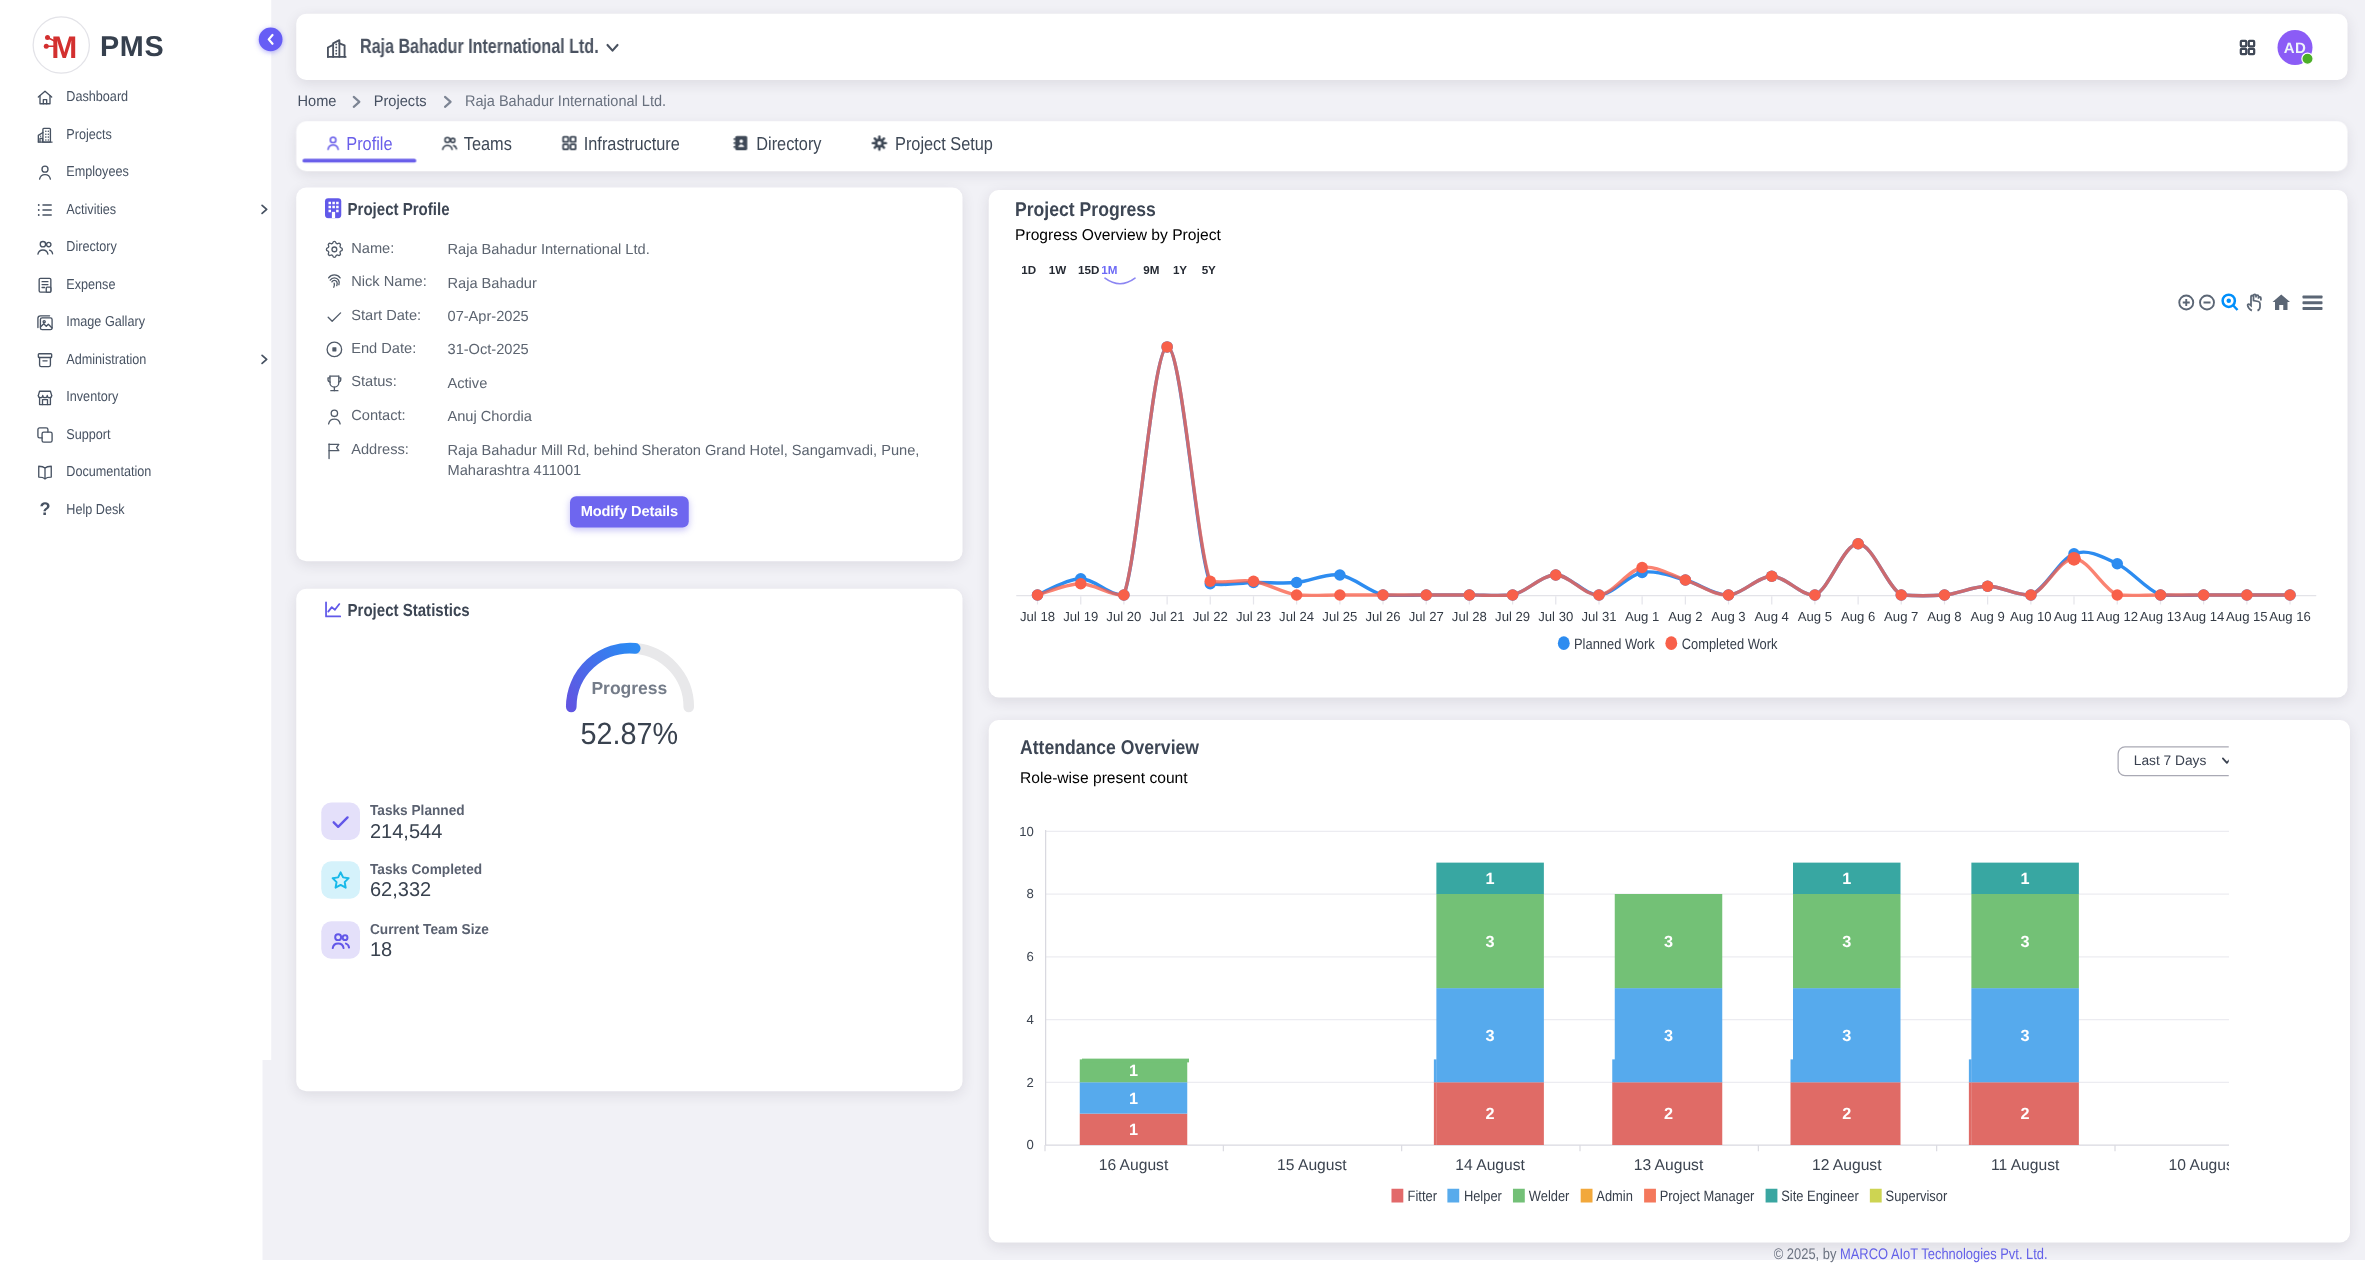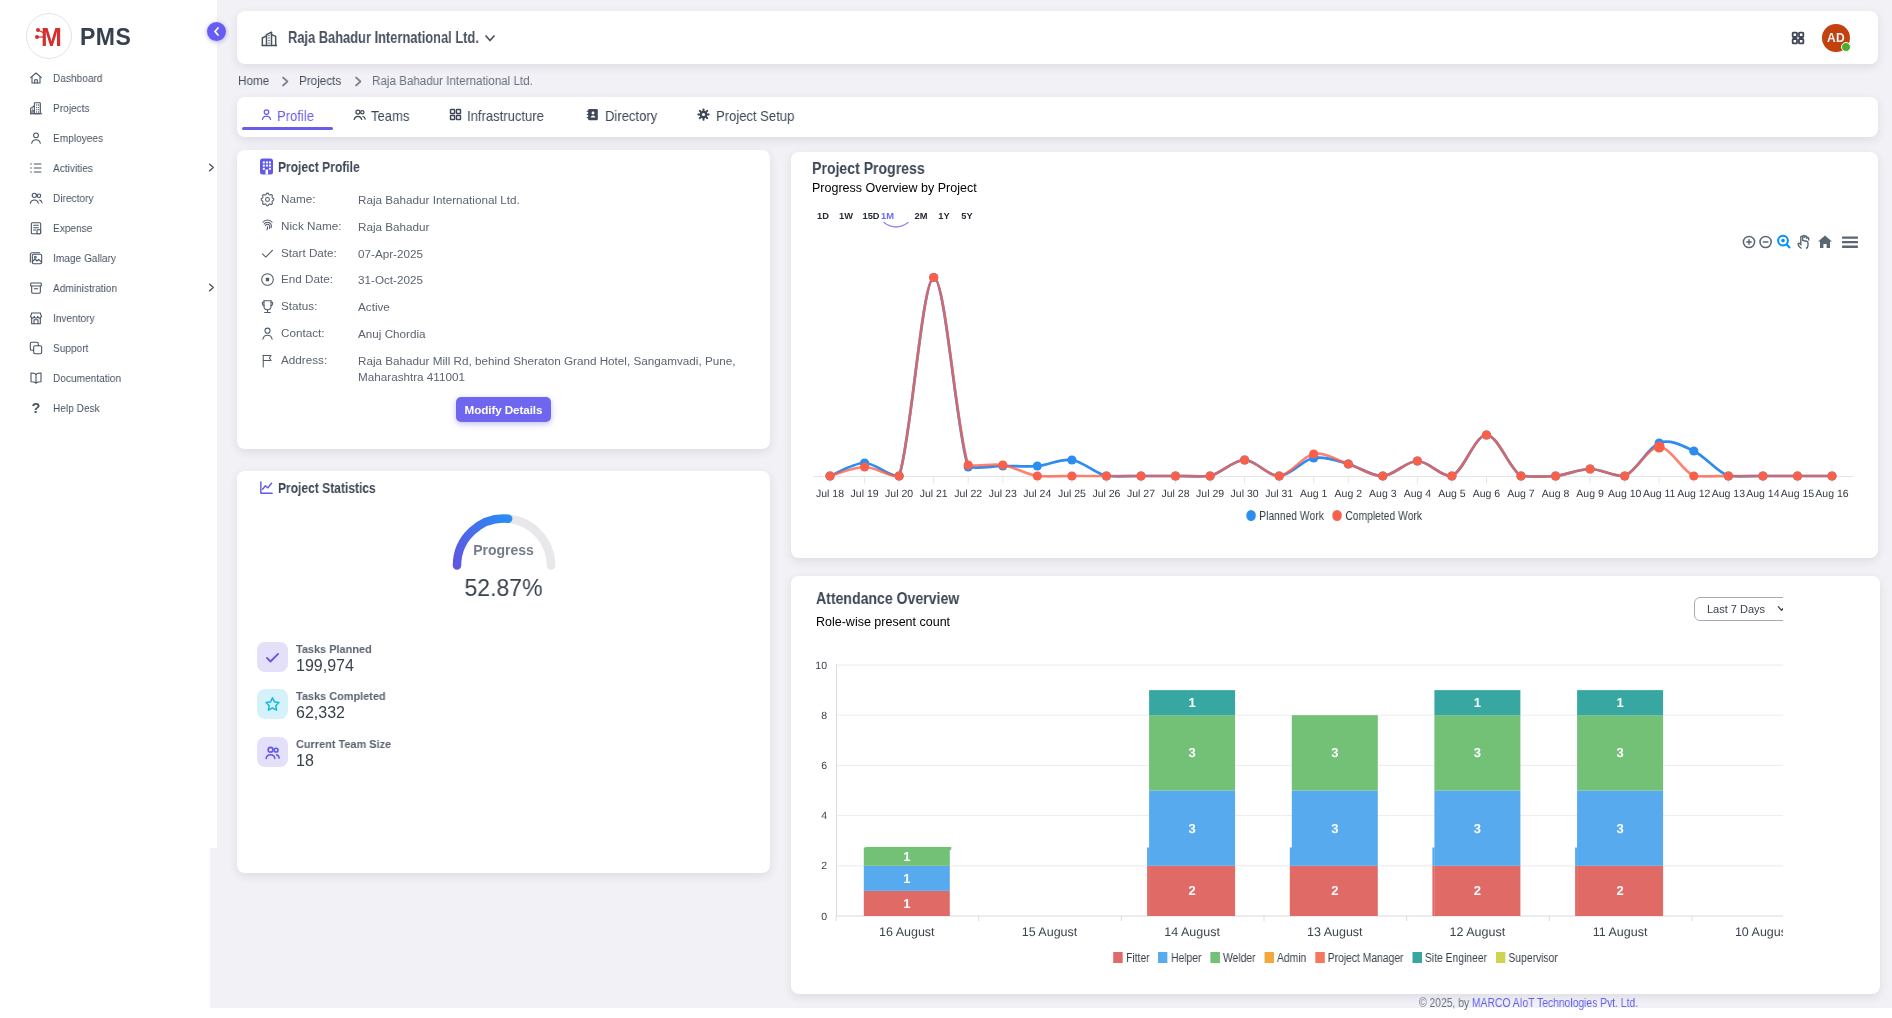--- a/index.html
+++ b/index.html
@@ -154,21 +154,21 @@
 <div class="abs" style="left:288px;top:28px;font-size:16.5px;font-weight:bold;color:#4a5260;transform:scaleX(.78);transform-origin:0 50%;white-space:nowrap">Raja Bahadur International Ltd.</div>
 <svg class="abs" style="left:483px;top:31px" width="14" height="14" viewBox="0 0 14 14">
     <path d="M3 5 L7 9.5 L11 5" fill="none" stroke="#4a5260" stroke-width="1.7" stroke-linecap="round" stroke-linejoin="round"></path>
   </svg>
 <svg class="abs" style="left:1790px;top:30px" width="16" height="16" viewBox="0 0 24 24" fill="none" stroke="#3f4756" stroke-width="2.7" stroke-linecap="round" stroke-linejoin="round">
     <rect x="4" y="4" width="6.5" height="6.5" rx="1"></rect>
     <rect x="13.5" y="4" width="6.5" height="6.5" rx="1"></rect>
     <rect x="4" y="13.5" width="6.5" height="6.5" rx="1"></rect>
     <rect x="13.5" y="13.5" width="6.5" height="6.5" rx="1"></rect>
   </svg>
-<div class="abs" style="left:1822px;top:24px;width:28px;height:28px;border-radius:50%;background:#c2410c;display:flex;align-items:center;justify-content:center;font-size:12px;font-weight:bold;color:#eef4fb;letter-spacing:.3px">AD</div>
+<div class="abs" style="left:1822px;top:24px;width:28px;height:28px;border-radius:50%;background:#8b5cf6;display:flex;align-items:center;justify-content:center;font-size:12px;font-weight:bold;color:#eef4fb;letter-spacing:.3px">AD</div>
 <div class="abs" style="left:1841px;top:42px;width:10px;height:10px;border-radius:50%;background:#4caf28;border:1.5px solid #fff"></div>
 
 <div class="abs" style="left:238px;top:74px;font-size:12.3px;color:#465061;transform:scaleX(.95);transform-origin:0 50%">Home</div>
 <svg class="abs" style="left:280px;top:76px" width="10" height="11" viewBox="0 0 10 11">
     <path d="M3 1.5 L7.5 5.5 L3 9.5" fill="none" stroke="#7d8594" stroke-width="1.7" stroke-linecap="round" stroke-linejoin="round"></path>
   </svg>
 <div class="abs" style="left:299px;top:74px;font-size:12.3px;color:#465061;transform:scaleX(.95);transform-origin:0 50%">Projects</div>
 <svg class="abs" style="left:353px;top:76px" width="10" height="11" viewBox="0 0 10 11">
     <path d="M3 1.5 L7.5 5.5 L3 9.5" fill="none" stroke="#7d8594" stroke-width="1.7" stroke-linecap="round" stroke-linejoin="round"></path>
   </svg>
@@ -328,21 +328,21 @@
 <path d="M220 94.5 A 47 47 0 0 1 271.2 47.7" fill="none" stroke="url(#gg)" stroke-width="8.5" stroke-linecap="round"></path>
 </svg>
 <div class="abs" style="left:0;top:71px;width:533px;text-align:center;font-size:14px;font-weight:bold;color:#747c89">Progress</div>
 <div class="abs" style="left:0;top:103px;width:533px;text-align:center;font-size:24.5px;color:#39424f;transform:scaleX(.94)">52.87%</div>
 <div class="abs" style="left:20px;top:171px;width:31px;height:30px;background:#e4e0fa;border-radius:8px;display:flex;align-items:center;justify-content:center">
       <svg width="19" height="19" viewBox="0 0 24 24">
         <path d="M5 12.5l4.5 4.5L19 7.5" stroke="#6257e8" stroke-width="2.4" fill="none" stroke-linecap="round" stroke-linejoin="round"></path>
       </svg>
     </div>
 <div class="abs" style="left:59px;top:172px;font-size:11.5px;font-weight:bold;color:#5a6170;transform:scaleX(.95);transform-origin:0 50%;white-space:nowrap">Tasks Planned</div>
-<div class="abs" style="left:59px;top:186px;font-size:16px;color:#39424f">199,974</div>
+<div class="abs" style="left:59px;top:186px;font-size:16px;color:#39424f">214,544</div>
 <div class="abs" style="left:20px;top:218px;width:31px;height:30px;background:#d5f2fb;border-radius:8px;display:flex;align-items:center;justify-content:center">
       <svg width="19" height="19" viewBox="0 0 24 24">
         <path d="M12 3.6l2.5 5.1 5.6.8-4 4 1 5.6-5.1-2.7-5.1 2.7 1-5.6-4-4 5.6-.8z" stroke="#19b9e9" stroke-width="2" fill="none" stroke-linejoin="round"></path>
       </svg>
     </div>
 <div class="abs" style="left:59px;top:219px;font-size:11.5px;font-weight:bold;color:#5a6170;transform:scaleX(.95);transform-origin:0 50%;white-space:nowrap">Tasks Completed</div>
 <div class="abs" style="left:59px;top:233px;font-size:16px;color:#39424f">62,332</div>
 <div class="abs" style="left:20px;top:266px;width:31px;height:30px;background:#e4e0fa;border-radius:8px;display:flex;align-items:center;justify-content:center">
       <svg width="19" height="19" viewBox="0 0 24 24">
         <circle cx="9.5" cy="8.5" r="3" stroke="#6257e8" stroke-width="2" fill="none"></circle>
@@ -357,21 +357,21 @@
 </div>
 
 <div class="card" style="left:791px;top:152px;width:1087px;height:406px"></div>
 <div class="abs" style="left:791px;top:152px;width:1087px;height:406px;overflow:hidden">
 <div class="abs ttl" style="left:21px;top:8px">Project Progress</div>
 <div class="abs sub" style="left:21px;top:29px">Progress Overview by Project</div>
 <div class="abs" style="left:17px;top:59px;width:30px;text-align:center;font-size:9.3px;font-weight:bold;color:#252a33">1D</div>
 <div class="abs" style="left:40px;top:59px;width:30px;text-align:center;font-size:9.3px;font-weight:bold;color:#252a33">1W</div>
 <div class="abs" style="left:65px;top:59px;width:30px;text-align:center;font-size:9.3px;font-weight:bold;color:#252a33">15D</div>
 <div class="abs" style="left:90px;top:59px;width:30px;text-align:left;font-size:9.3px;font-weight:bold;color:#6d6af6">1M</div>
-<div class="abs" style="left:115px;top:59px;width:30px;text-align:center;font-size:9.3px;font-weight:bold;color:#252a33">2M</div>
+<div class="abs" style="left:115px;top:59px;width:30px;text-align:center;font-size:9.3px;font-weight:bold;color:#252a33">9M</div>
 <div class="abs" style="left:138px;top:59px;width:30px;text-align:center;font-size:9.3px;font-weight:bold;color:#252a33">1Y</div>
 <div class="abs" style="left:161px;top:59px;width:30px;text-align:center;font-size:9.3px;font-weight:bold;color:#252a33">5Y</div>
 <svg class="abs" style="left:92px;top:69px" width="26" height="10" viewBox="0 0 26 10">
       <path d="M1 1.5 Q 13 10.5 25 1.5" fill="none" stroke="#8c86f2" stroke-width="1.3" stroke-linecap="round"></path>
     </svg>
 
 <svg class="abs" style="left:950px;top:80px" width="120" height="20" viewBox="0 0 120 20">
 <g fill="none" stroke="#5b6675" stroke-width="1.5">
 <circle cx="8" cy="10" r="5.6"></circle>
         <path d="M5.2 10h5.6M8 7.2v5.6"></path>

